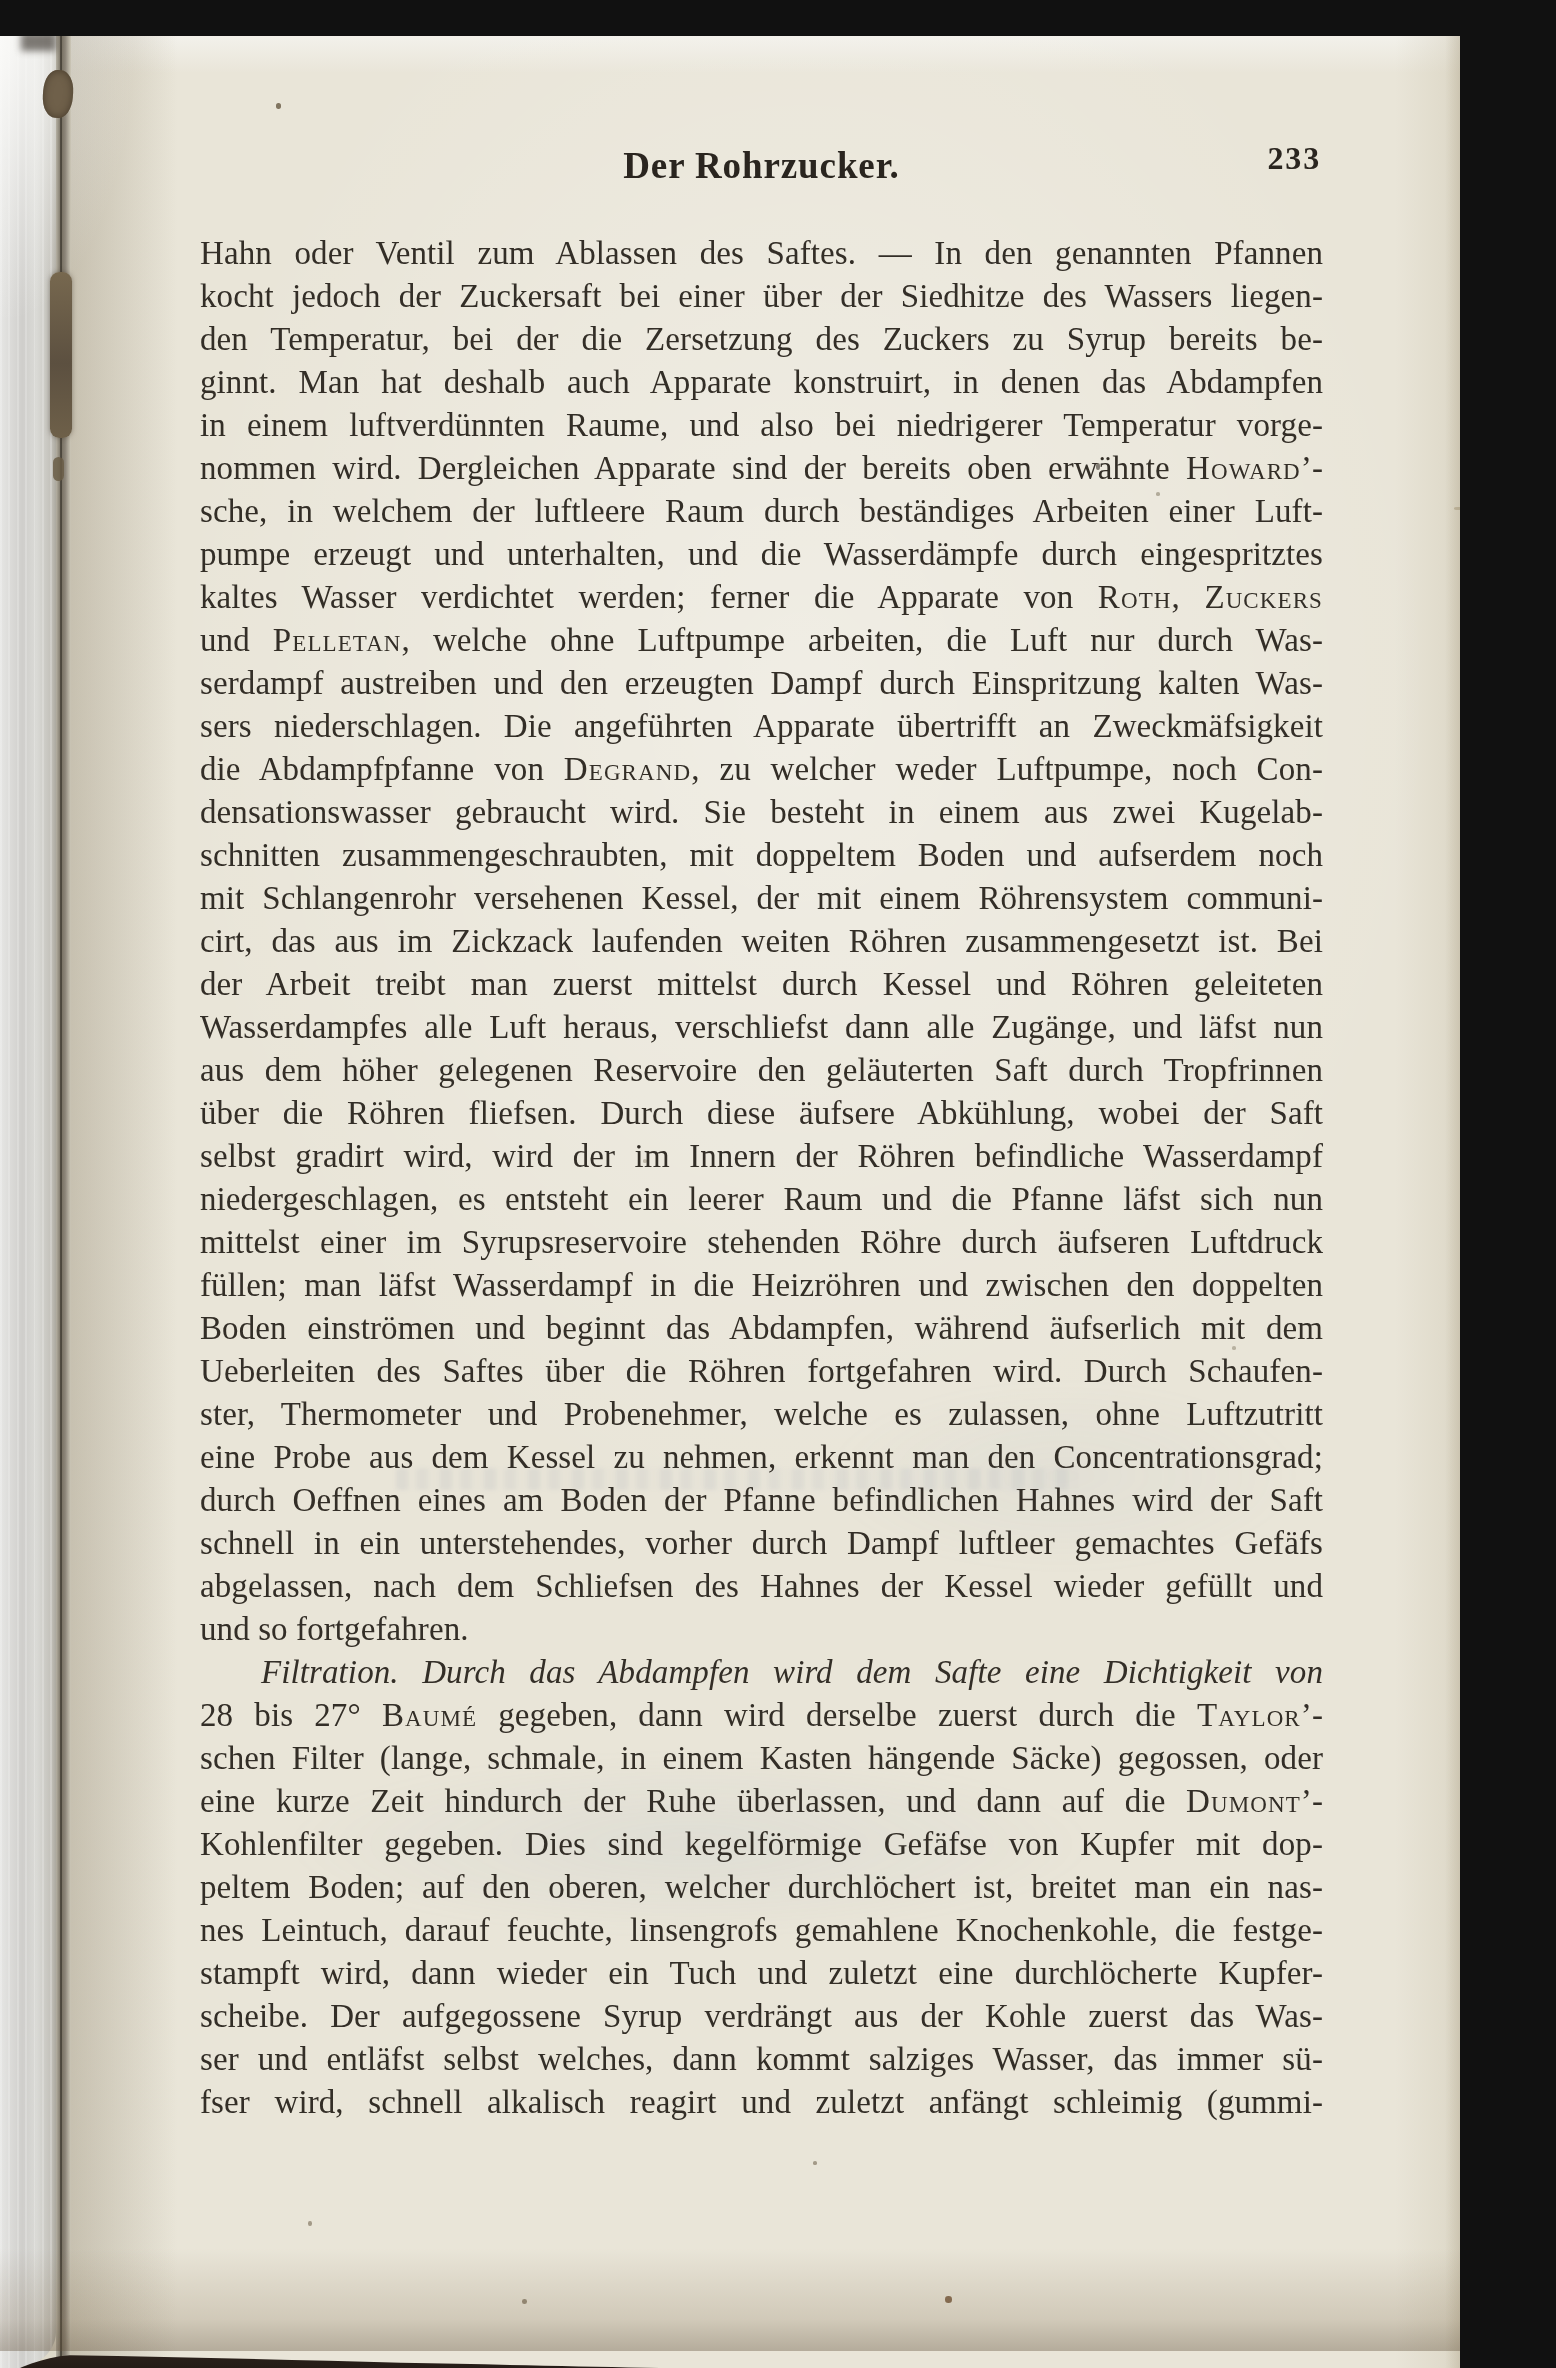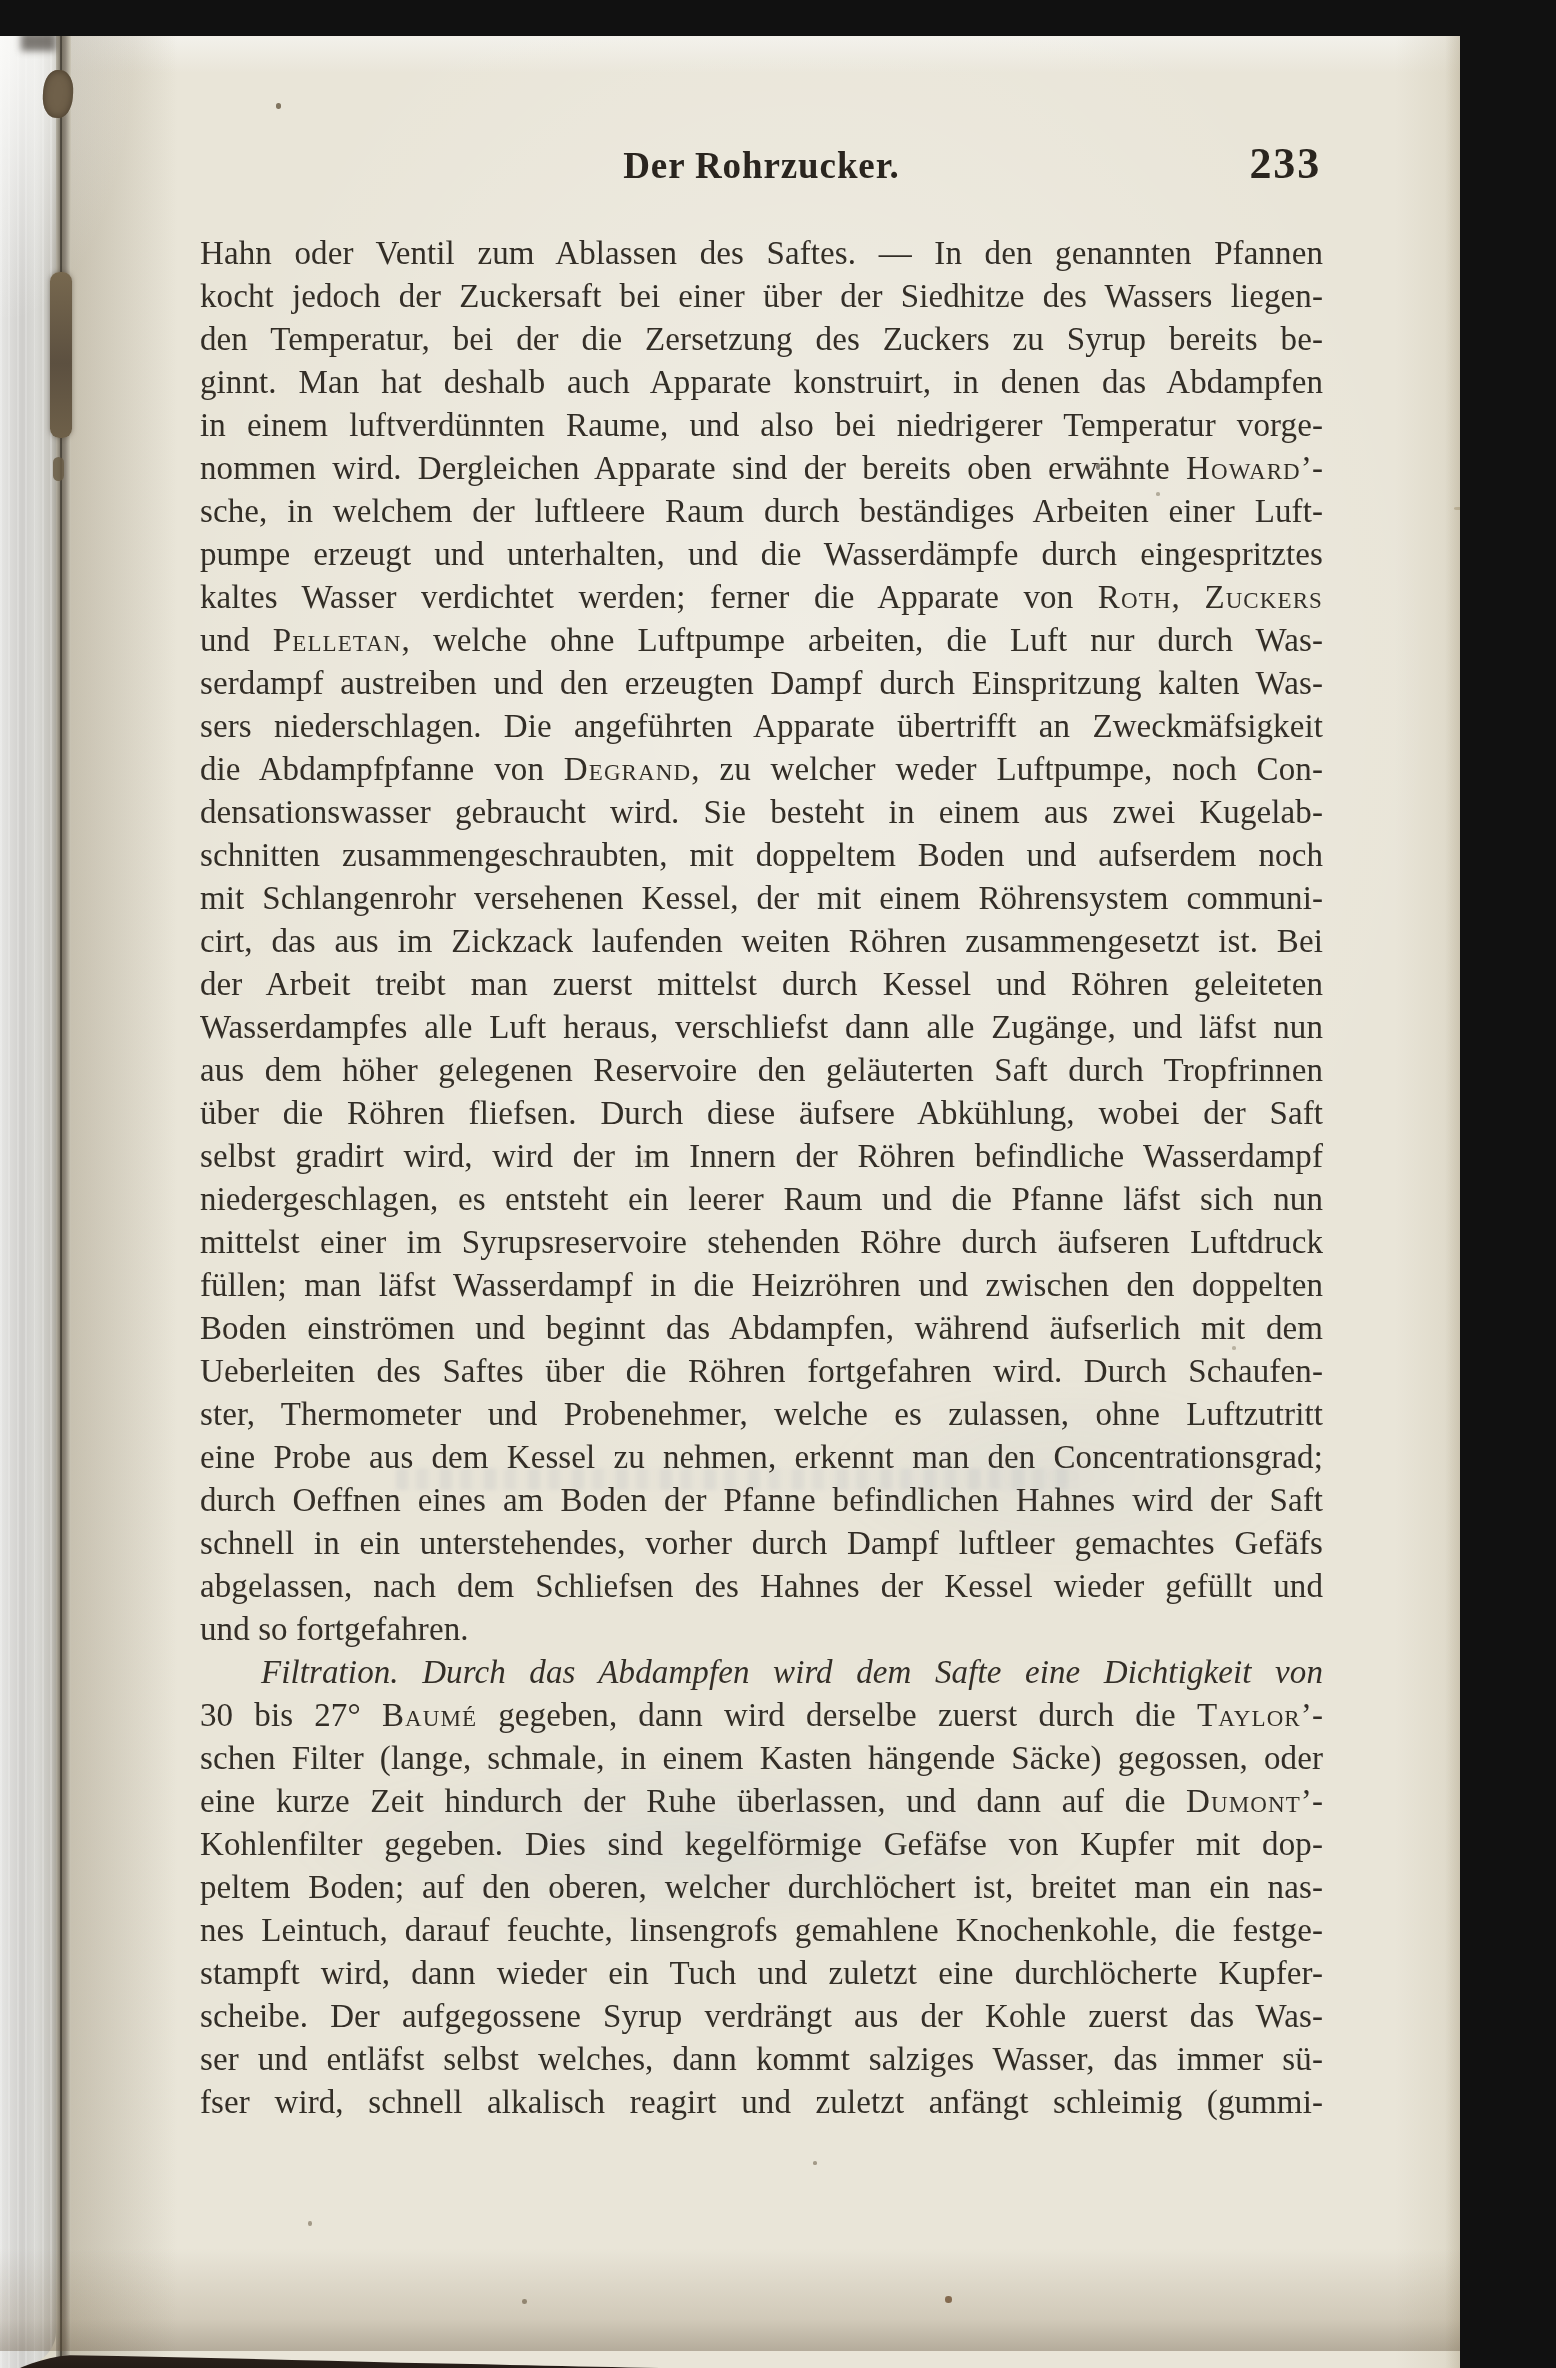--- a/index.html
+++ b/index.html
@@ -46,21 +46,21 @@
     background:repeating-linear-gradient(90deg, rgba(95,112,148,0.16) 0 12px, rgba(95,112,148,0.02) 12px 19.6px,
       rgba(95,112,148,0.13) 19.6px 32px, rgba(95,112,148,0.03) 32px 44px);}
   .ghost2{left:280px;top:1715px;width:820px;height:186px;filter:blur(5.6px);
     background:radial-gradient(ellipse at 50% 50%, rgba(140,160,185,0.10), rgba(140,160,185,0) 70%);}
   .ghost3{left:820px;top:1342px;width:485px;height:196px;filter:blur(5.6px);
     background:radial-gradient(ellipse at 50% 50%, rgba(140,160,185,0.07), rgba(140,160,185,0) 70%);}
   
   .header-row{position:absolute;left:200px;top:0;width:1123px;height:168px;}
   .title{position:absolute;left:0;right:0;top:111px;text-align:center;
     font-size:37px;font-weight:bold;letter-spacing:0.9px;color:#2a251f;line-height:1;}
-  .pagenum{position:absolute;right:1.9px;top:106px;font-size:44px;font-weight:bold;color:#2a251f;line-height:1;letter-spacing:1.9px;}
+  .pagenum{position:absolute;right:1.9px;top:106px;font-size:32px;font-weight:bold;color:#2a251f;line-height:1;letter-spacing:1.9px;}
   
   .content{position:absolute;left:200px;top:196px;width:1123px;
     font-size:33px;line-height:43px;color:var(--ink);letter-spacing:0.1px;}
   .paragraph{margin:0;}
   .line{text-align:justify;text-align-last:justify;text-justify:inter-word;}
   .line-short{text-align-last:left;}
   .line-indent{text-indent:61px;font-style:italic;}
   .smallcaps{font-variant:small-caps;letter-spacing:1.1px;}
   
   .speck{position:absolute;border-radius:50%;background:#5d4f38;display:block;}
@@ -126,21 +126,21 @@
         <div class="line"><span>Ueberleiten des Saftes über die Röhren fortgefahren wird. Durch Schaufen-</span></div>
         <div class="line"><span>ster, Thermometer und Probenehmer, welche es zulassen, ohne Luftzutritt</span></div>
         <div class="line"><span>eine Probe aus dem Kessel zu nehmen, erkennt man den Concentrationsgrad;</span></div>
         <div class="line"><span>durch Oeffnen eines am Boden der Pfanne befindlichen Hahnes wird der Saft</span></div>
         <div class="line"><span>schnell in ein unterstehendes, vorher durch Dampf luftleer gemachtes Gefäfs</span></div>
         <div class="line"><span>abgelassen, nach dem Schliefsen des Hahnes der Kessel wieder gefüllt und</span></div>
         <div class="line line-short"><span>und so fortgefahren.</span></div>
       </div>
       <div class="paragraph">
         <div class="line line-indent"><span>Filtration. Durch das Abdampfen wird dem Safte eine Dichtigkeit von</span></div>
-        <div class="line"><span>30 bis 27° </span><span class="smallcaps">Baumé</span><span> gegeben, dann wird derselbe zuerst durch die </span><span class="smallcaps">Taylor</span><span>’-</span></div>
+        <div class="line"><span>28 bis 27° </span><span class="smallcaps">Baumé</span><span> gegeben, dann wird derselbe zuerst durch die </span><span class="smallcaps">Taylor</span><span>’-</span></div>
         <div class="line"><span>schen Filter (lange, schmale, in einem Kasten hängende Säcke) gegossen, oder</span></div>
         <div class="line"><span>eine kurze Zeit hindurch der Ruhe überlassen, und dann auf die </span><span class="smallcaps">Dumont</span><span>’-</span></div>
         <div class="line"><span>Kohlenfilter gegeben. Dies sind kegelförmige Gefäfse von Kupfer mit dop-</span></div>
         <div class="line"><span>peltem Boden; auf den oberen, welcher durchlöchert ist, breitet man ein nas-</span></div>
         <div class="line"><span>nes Leintuch, darauf feuchte, linsengrofs gemahlene Knochenkohle, die festge-</span></div>
         <div class="line"><span>stampft wird, dann wieder ein Tuch und zuletzt eine durchlöcherte Kupfer-</span></div>
         <div class="line"><span>scheibe. Der aufgegossene Syrup verdrängt aus der Kohle zuerst das Was-</span></div>
         <div class="line"><span>ser und entläfst selbst welches, dann kommt salziges Wasser, das immer sü-</span></div>
         <div class="line"><span>fser wird, schnell alkalisch reagirt und zuletzt anfängt schleimig (gummi-</span></div>
       </div>

